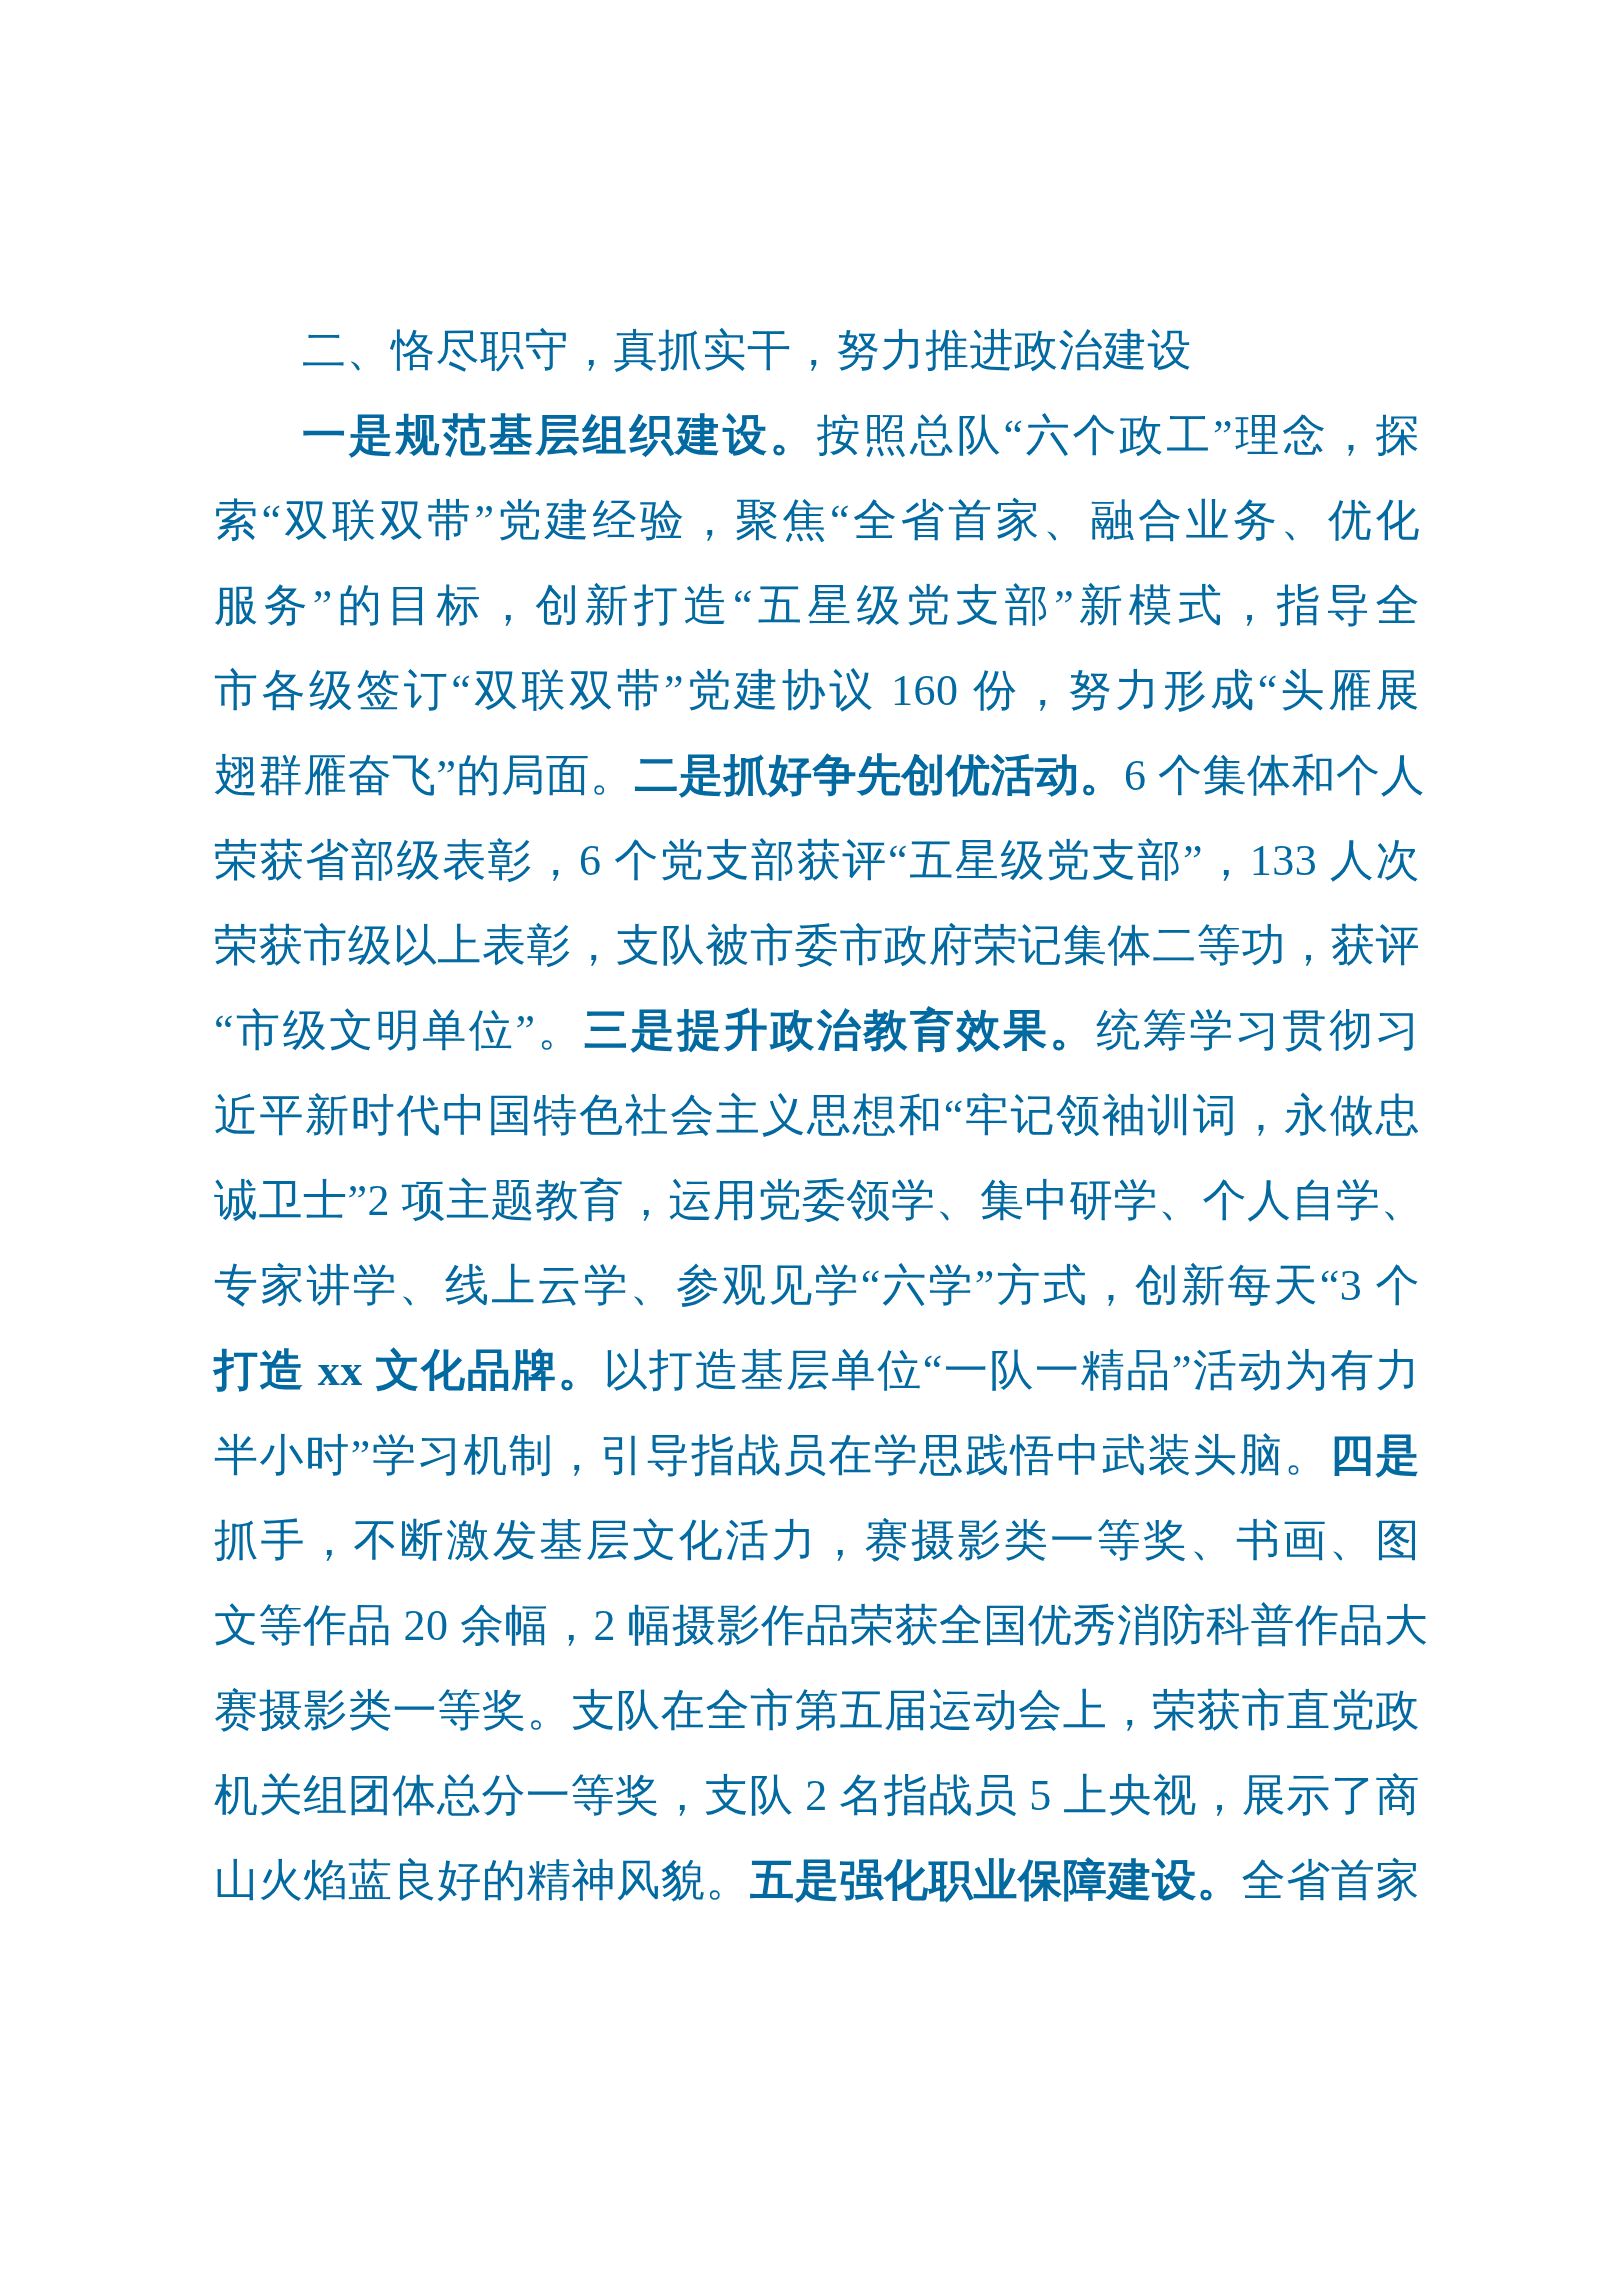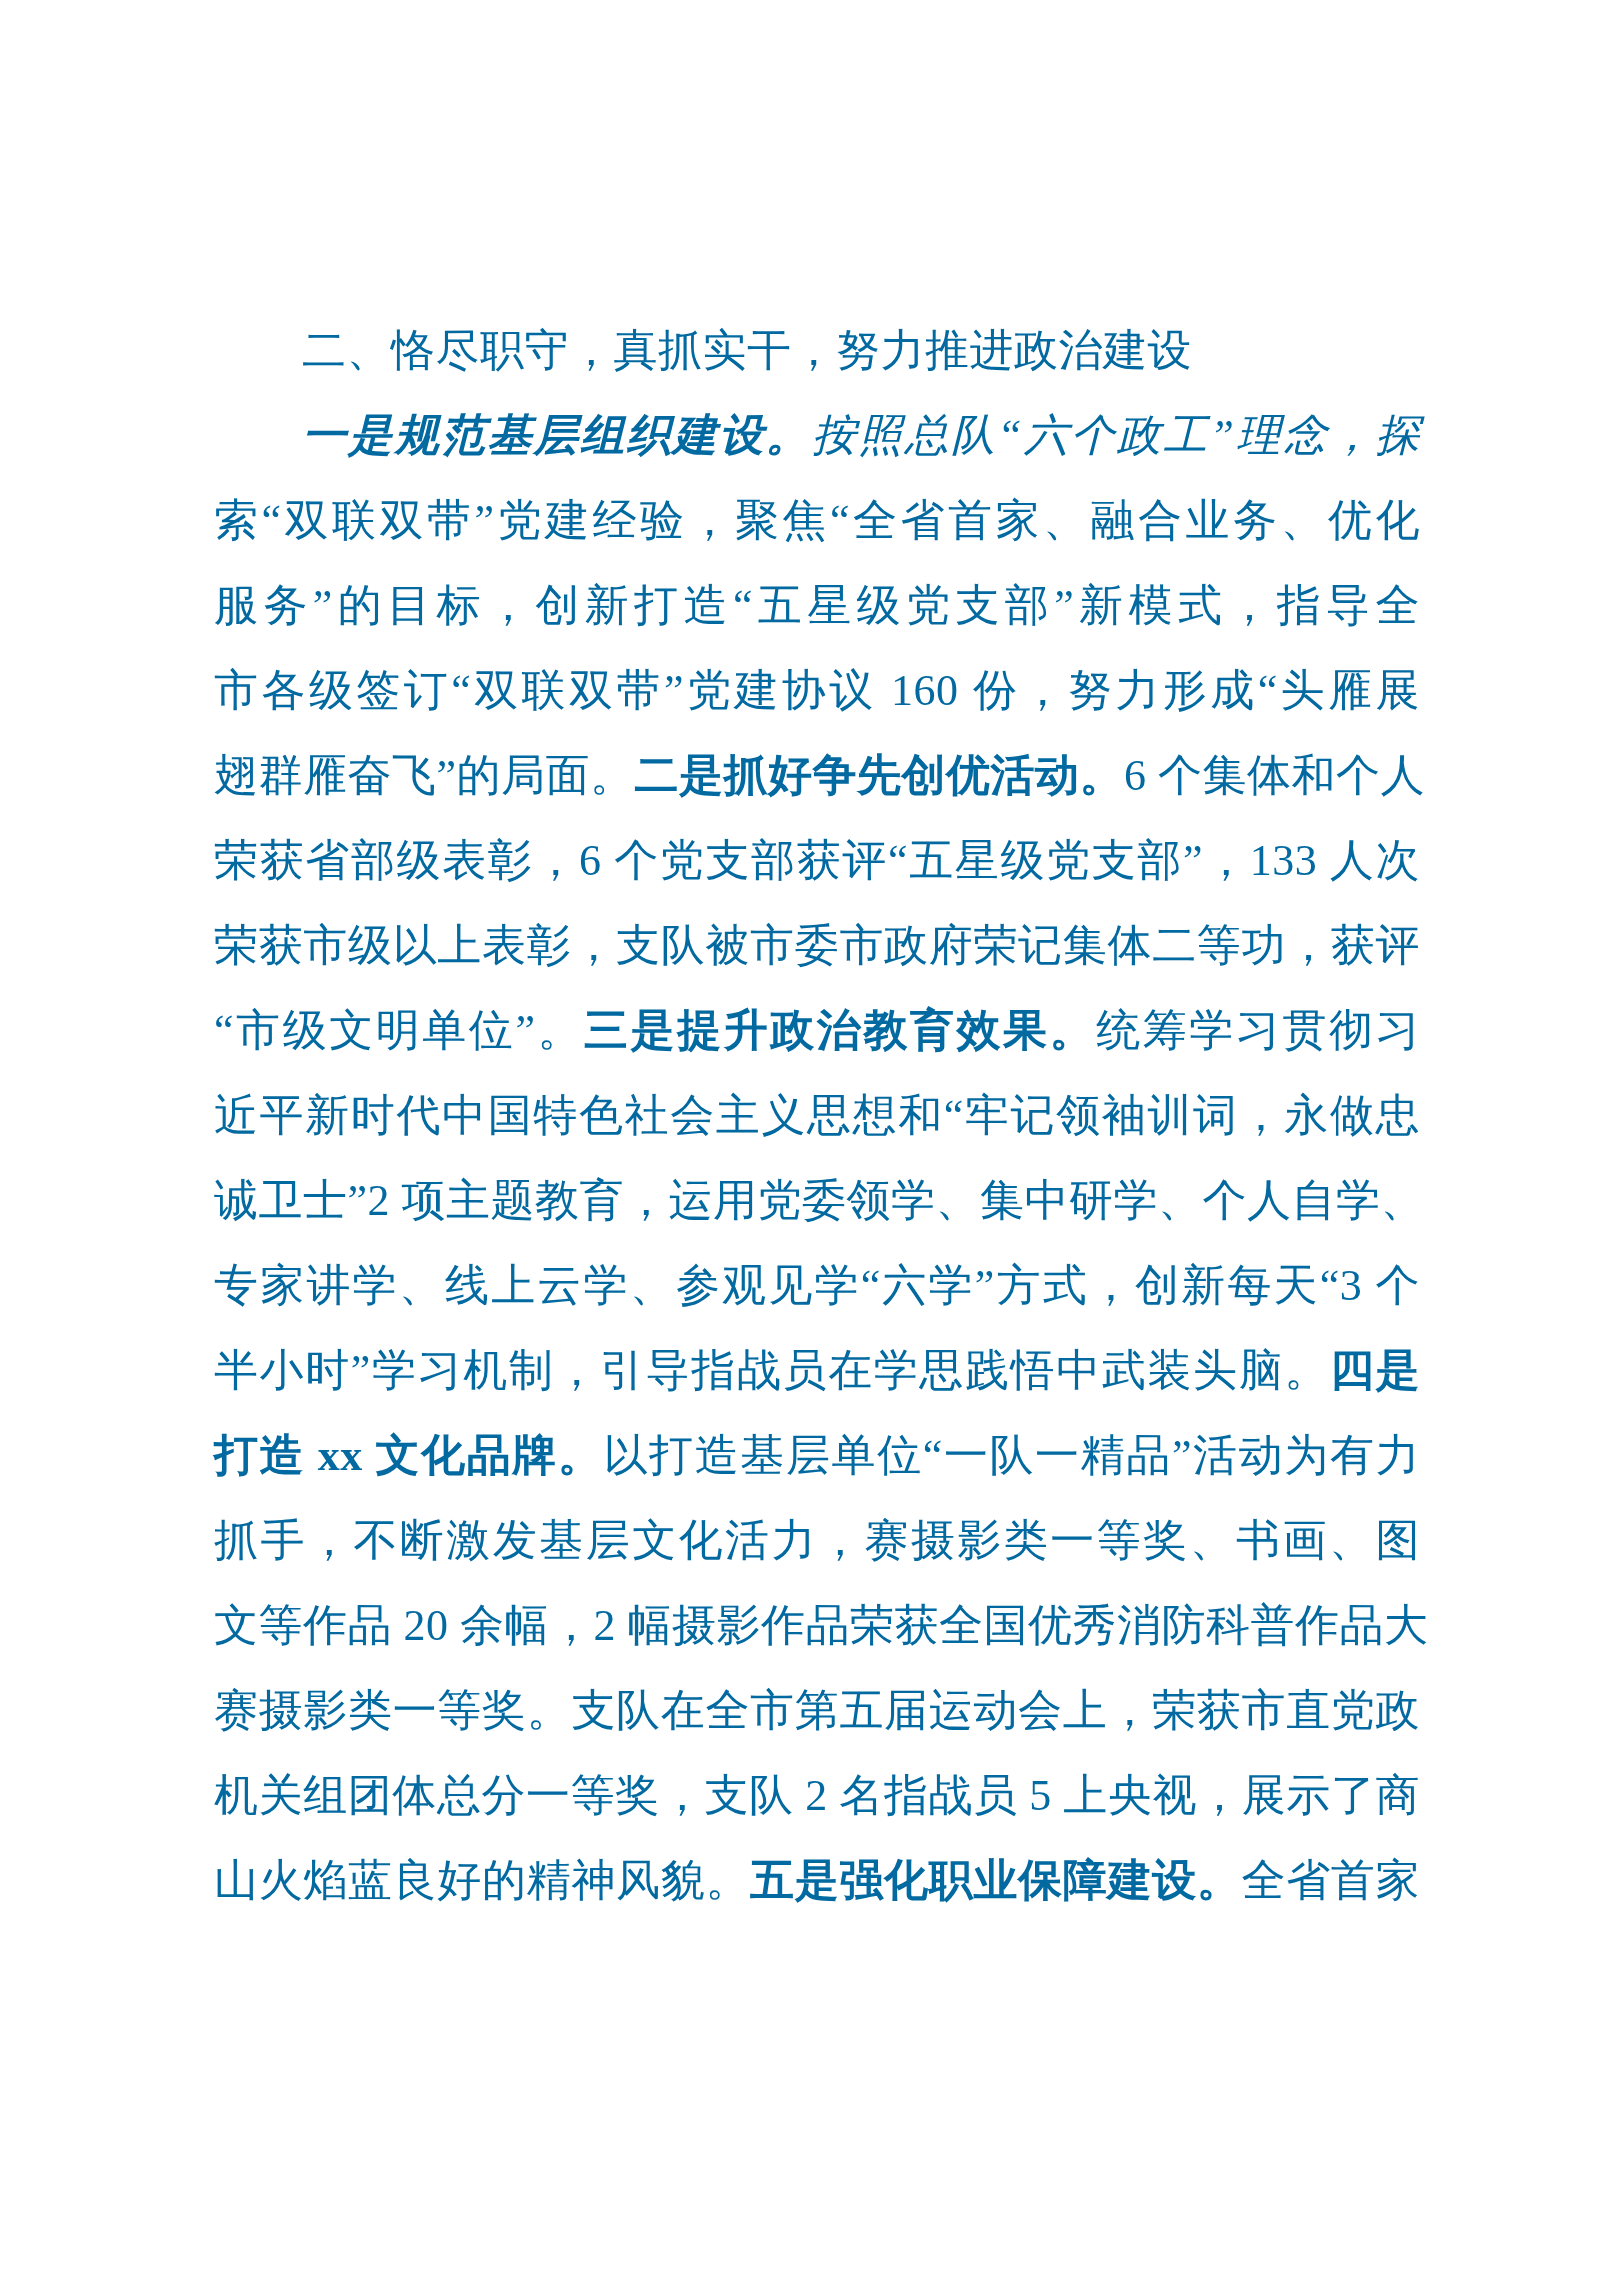--- a/index.html
+++ b/index.html
@@ -34,21 +34,20 @@
     font-size: 44px;
     line-height: 85px;
     text-align: left;
     text-align-last: auto;
     padding-left: 88px;
     letter-spacing: 0.5px;
     white-space: nowrap;
   }
   .indent {
     padding-left: 88px;
-    font-style: italic;
   }
   .b {
     font-weight: bold;
   }
 </style>
 </head>
 <body>
 
 <div class="page">
   <div class="content">
@@ -58,22 +57,22 @@
         <div class="line"><span>索“双联双带”党建经验，聚焦“全省首家、融合业务、优化</span></div>
         <div class="line"><span>服务”的目标，创新打造“五星级党支部”新模式，指导全</span></div>
         <div class="line"><span>市各级签订“双联双带”党建协议 160 份，努力形成“头雁展</span></div>
         <div class="line"><span>翅群雁奋飞”的局面。</span><span class="b">二是抓好争先创优活动。</span><span>6 个集体和个人</span></div>
         <div class="line"><span>荣获省部级表彰，6 个党支部获评“五星级党支部”，133 人次</span></div>
         <div class="line"><span>荣获市级以上表彰，支队被市委市政府荣记集体二等功，获评</span></div>
         <div class="line"><span>“市级文明单位”。</span><span class="b">三是提升政治教育效果。</span><span>统筹学习贯彻习</span></div>
         <div class="line"><span>近平新时代中国特色社会主义思想和“牢记领袖训词，永做忠</span></div>
         <div class="line"><span>诚卫士”2 项主题教育，运用党委领学、集中研学、个人自学、</span></div>
         <div class="line"><span>专家讲学、线上云学、参观见学“六学”方式，创新每天“3 个</span></div>
+        <div class="line"><span class="b">打造 xx 文化品牌。</span><span>以打造基层单位“一队一精品”活动为有力</span></div>
         <div class="line"><span>半小时”学习机制，引导指战员在学思践悟中武装头脑。</span><span class="b">四是</span></div>
-        <div class="line"><span class="b">打造 xx 文化品牌。</span><span>以打造基层单位“一队一精品”活动为有力</span></div>
         <div class="line"><span>抓手，不断激发基层文化活力，赛摄影类一等奖、书画、图</span></div>
         <div class="line"><span>文等作品 20 余幅，2 幅摄影作品荣获全国优秀消防科普作品大</span></div>
         <div class="line"><span>赛摄影类一等奖。支队在全市第五届运动会上，荣获市直党政</span></div>
         <div class="line"><span>机关组团体总分一等奖，支队 2 名指战员 5 上央视，展示了商</span></div>
         <div class="line"><span>山火焰蓝良好的精神风貌。</span><span class="b">五是强化职业保障建设。</span><span>全省首家</span></div>
       </div>
   </div>
 </div>
 
 

